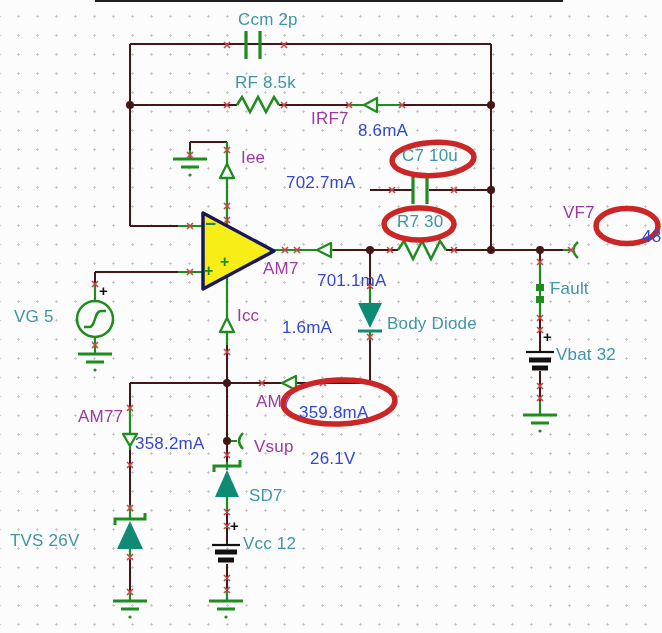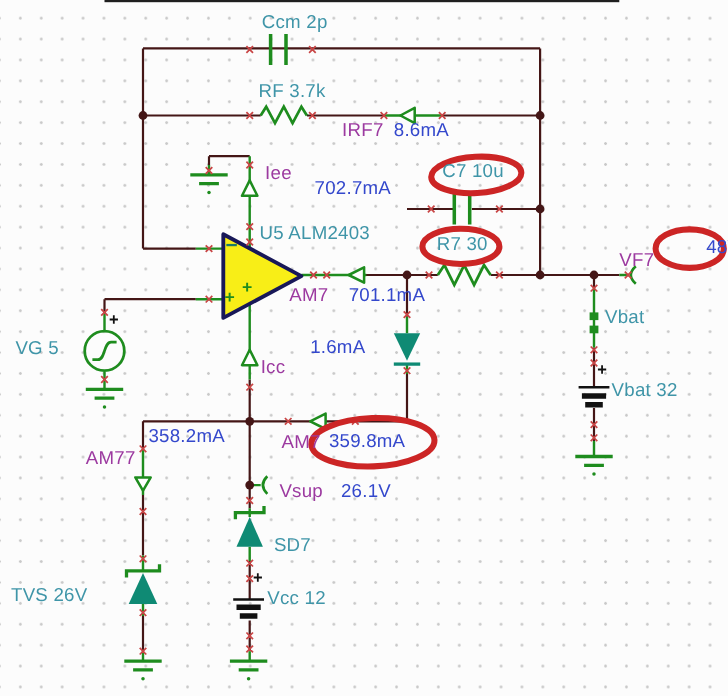--- a/index.html
+++ b/index.html
@@ -29,21 +29,21 @@
   #schem{position:absolute;left:0;top:0;}
   .lbl{
     position:absolute;
     font-size:17px;
     letter-spacing:0.2px;
     white-space:nowrap;
     line-height:1.1;
   }
   .teal{color:var(--label-teal);}
   .purple{color:var(--meter-purple);}
-  .blue{color:var(--value-blue);}
+  .blue{color:var(--value-blue);margin-top:12px;}
   .sym{position:absolute;font-weight:bold;white-space:nowrap;}
   .sym.black{color:#101010;font-size:15px;}
   .sym.green{color:var(--component-green);font-size:16px;}
   .sym.minus{color:#1b7a68;font-size:19px;}
   #topline{position:absolute;left:95px;top:0;width:468px;height:2px;background:#1f1f1f;}
 </style>
 </head>
 <body>
 
 <div id="canvas">
@@ -162,41 +162,41 @@
 
     <g fill="none" style="stroke:var(--annotation-red)" stroke-width="5.5">
       <ellipse cx="433" cy="159" rx="41" ry="16.5" transform="rotate(-3 433 159)"></ellipse>
       <ellipse cx="419" cy="224" rx="35" ry="16"></ellipse>
       <ellipse cx="627" cy="226" rx="31" ry="17.5"></ellipse>
       <ellipse cx="339" cy="402" rx="56" ry="22" transform="rotate(-2 339 402)"></ellipse>
     </g>
   </svg>
 
   <div class="lbl teal" style="left:238px;top:11px">Ccm 2p</div>
-  <div class="lbl teal" style="left:235px;top:74px">RF 3.7k</div>
+  <div class="lbl teal" style="left:235px;top:74px">RF 8.5k</div>
   <div class="lbl purple" style="left:311px;top:110px">IRF7</div>
   <div class="lbl blue" style="left:358px;top:110px">8.6mA</div>
   <div class="lbl purple" style="left:241px;top:149px">Iee</div>
   <div class="lbl blue" style="left:286px;top:162px">702.7mA</div>
-  <div class="lbl teal" style="left:236px;top:203px">U5 ALM2403</div>
   <div class="lbl teal" style="left:402px;top:147px">C7 10u</div>
   <div class="lbl teal" style="left:397px;top:213px">R7 30</div>
-  <div class="lbl purple" style="left:563px;top:228px">VF7</div>
+  <div class="lbl purple" style="left:563px;top:204px">VF7</div>
   <div class="lbl blue" style="left:642px;top:216px">48V</div>
   <div class="lbl purple" style="left:263px;top:260px">AM7</div>
   <div class="lbl blue" style="left:317px;top:260px">701.1mA</div>
-  <div class="lbl teal" style="left:550px;top:280px">Vbat</div>
+  <div class="lbl teal" style="left:550px;top:280px">Fault</div>
+  <div class="lbl teal" style="left:387px;top:315px">Body Diode</div>
   <div class="lbl teal" style="left:556px;top:346px">Vbat 32</div>
   <div class="lbl teal" style="left:14px;top:308px">VG 5</div>
-  <div class="lbl purple" style="left:237px;top:325px">Icc</div>
+  <div class="lbl purple" style="left:237px;top:307px">Icc</div>
   <div class="lbl blue" style="left:282px;top:307px">1.6mA</div>
   <div class="lbl purple" style="left:256px;top:393px">AM7</div>
   <div class="lbl blue" style="left:299px;top:392px">359.8mA</div>
   <div class="lbl purple" style="left:78px;top:408px">AM77</div>
-  <div class="lbl blue" style="left:135px;top:388px">358.2mA</div>
+  <div class="lbl blue" style="left:135px;top:423px">358.2mA</div>
   <div class="lbl purple" style="left:254px;top:438px">Vsup</div>
   <div class="lbl blue" style="left:310px;top:438px">26.1V</div>
   <div class="lbl teal" style="left:249px;top:487px">SD7</div>
   <div class="lbl teal" style="left:243px;top:535px">Vcc 12</div>
   <div class="lbl teal" style="left:10px;top:532px">TVS 26V</div>
 
   <div class="sym black" style="left:99px;top:282px">+</div>
   <div class="sym black" style="left:543px;top:328px">+</div>
   <div class="sym black" style="left:230px;top:517px">+</div>
   <div class="sym minus" style="left:205px;top:213px">−</div>

